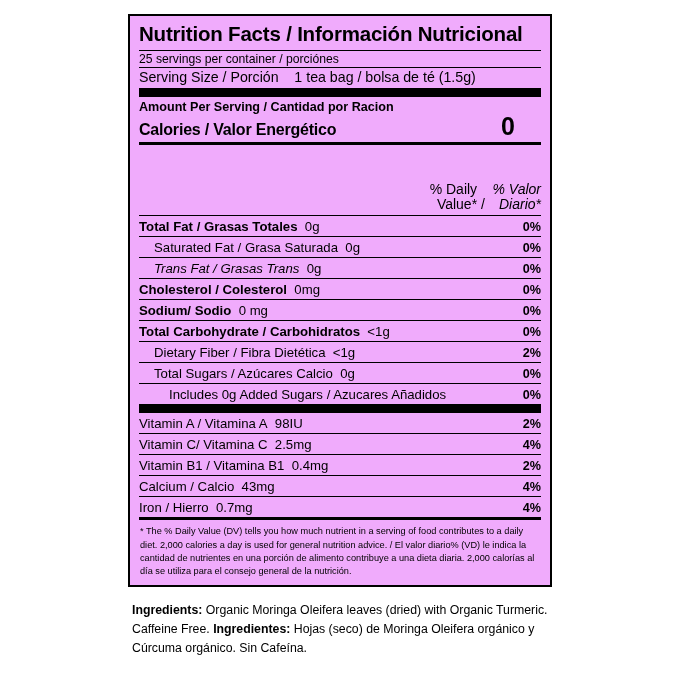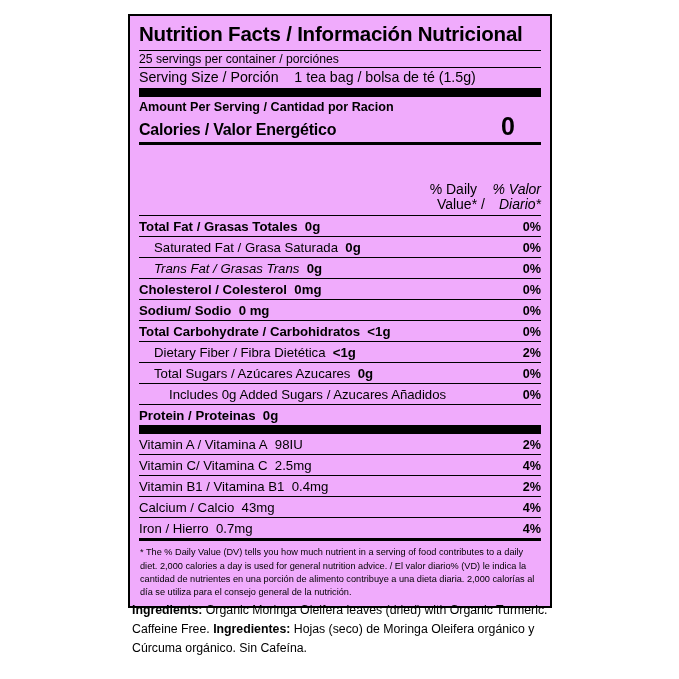--- a/index.html
+++ b/index.html
@@ -111,21 +111,21 @@
     font-weight: bold;
     font-size: 12.6px;
     width: 52px;
     padding-right: 3px;
   }
   td.nm { font-size: 13.2px; }
   .bold { font-weight: bold; margin-top: 24px; }
   .ital { font-style: italic; }
   .ind1 { padding-left: 15px !important; }
   .ind2 { padding-left: 30px !important; }
-  .val { font-weight: bold; }
+  .val { font-weight: normal; }
 
   .footnote {
     font-size: 9.2px;
     line-height: 1.45;
     padding: 5px 1px 0 1px;
     text-align: left;
   }
 
   #ingredients {
     position: absolute;
@@ -204,30 +204,26 @@
         </tr>
         <tr class="line">
           <td class="nm"><span class="bold">Total Carbohydrate / Carbohidratos</span><span class="val">&nbsp;&nbsp;&lt;1g</span></td>
           <td class="pct">0%</td>
         </tr>
         <tr class="line">
           <td class="nm ind1"><span>Dietary Fiber / Fibra Dietética</span><span class="val">&nbsp;&nbsp;&lt;1g</span></td>
           <td class="pct">2%</td>
         </tr>
         <tr class="line">
-          <td class="nm ind1"><span>Total Sugars / Azúcares Azucares</span><span class="val">&nbsp;&nbsp;0g</span></td>
+          <td class="nm ind1"><span>Total Sugars / Azúcares Calcio</span><span class="val">&nbsp;&nbsp;0g</span></td>
           <td class="pct">0%</td>
         </tr>
         <tr class="line">
           <td class="nm ind2"><span>Includes 0g Added Sugars / Azucares Añadidos</span></td>
           <td class="pct">0%</td>
-        </tr>
-        <tr class="line">
-          <td class="nm"><span class="bold">Protein / Proteinas</span><span class="val">&nbsp;&nbsp;0g</span></td>
-          <td class="pct"></td>
         </tr>
       </tbody>
   </table>
 
   <div class="rule-thick"></div>
 
   <table class="nf">
     <tbody id="micro-rows">
         <tr class="">
           <td class="nm">Vitamin A / Vitamina A&nbsp;&nbsp;98IU</td>

